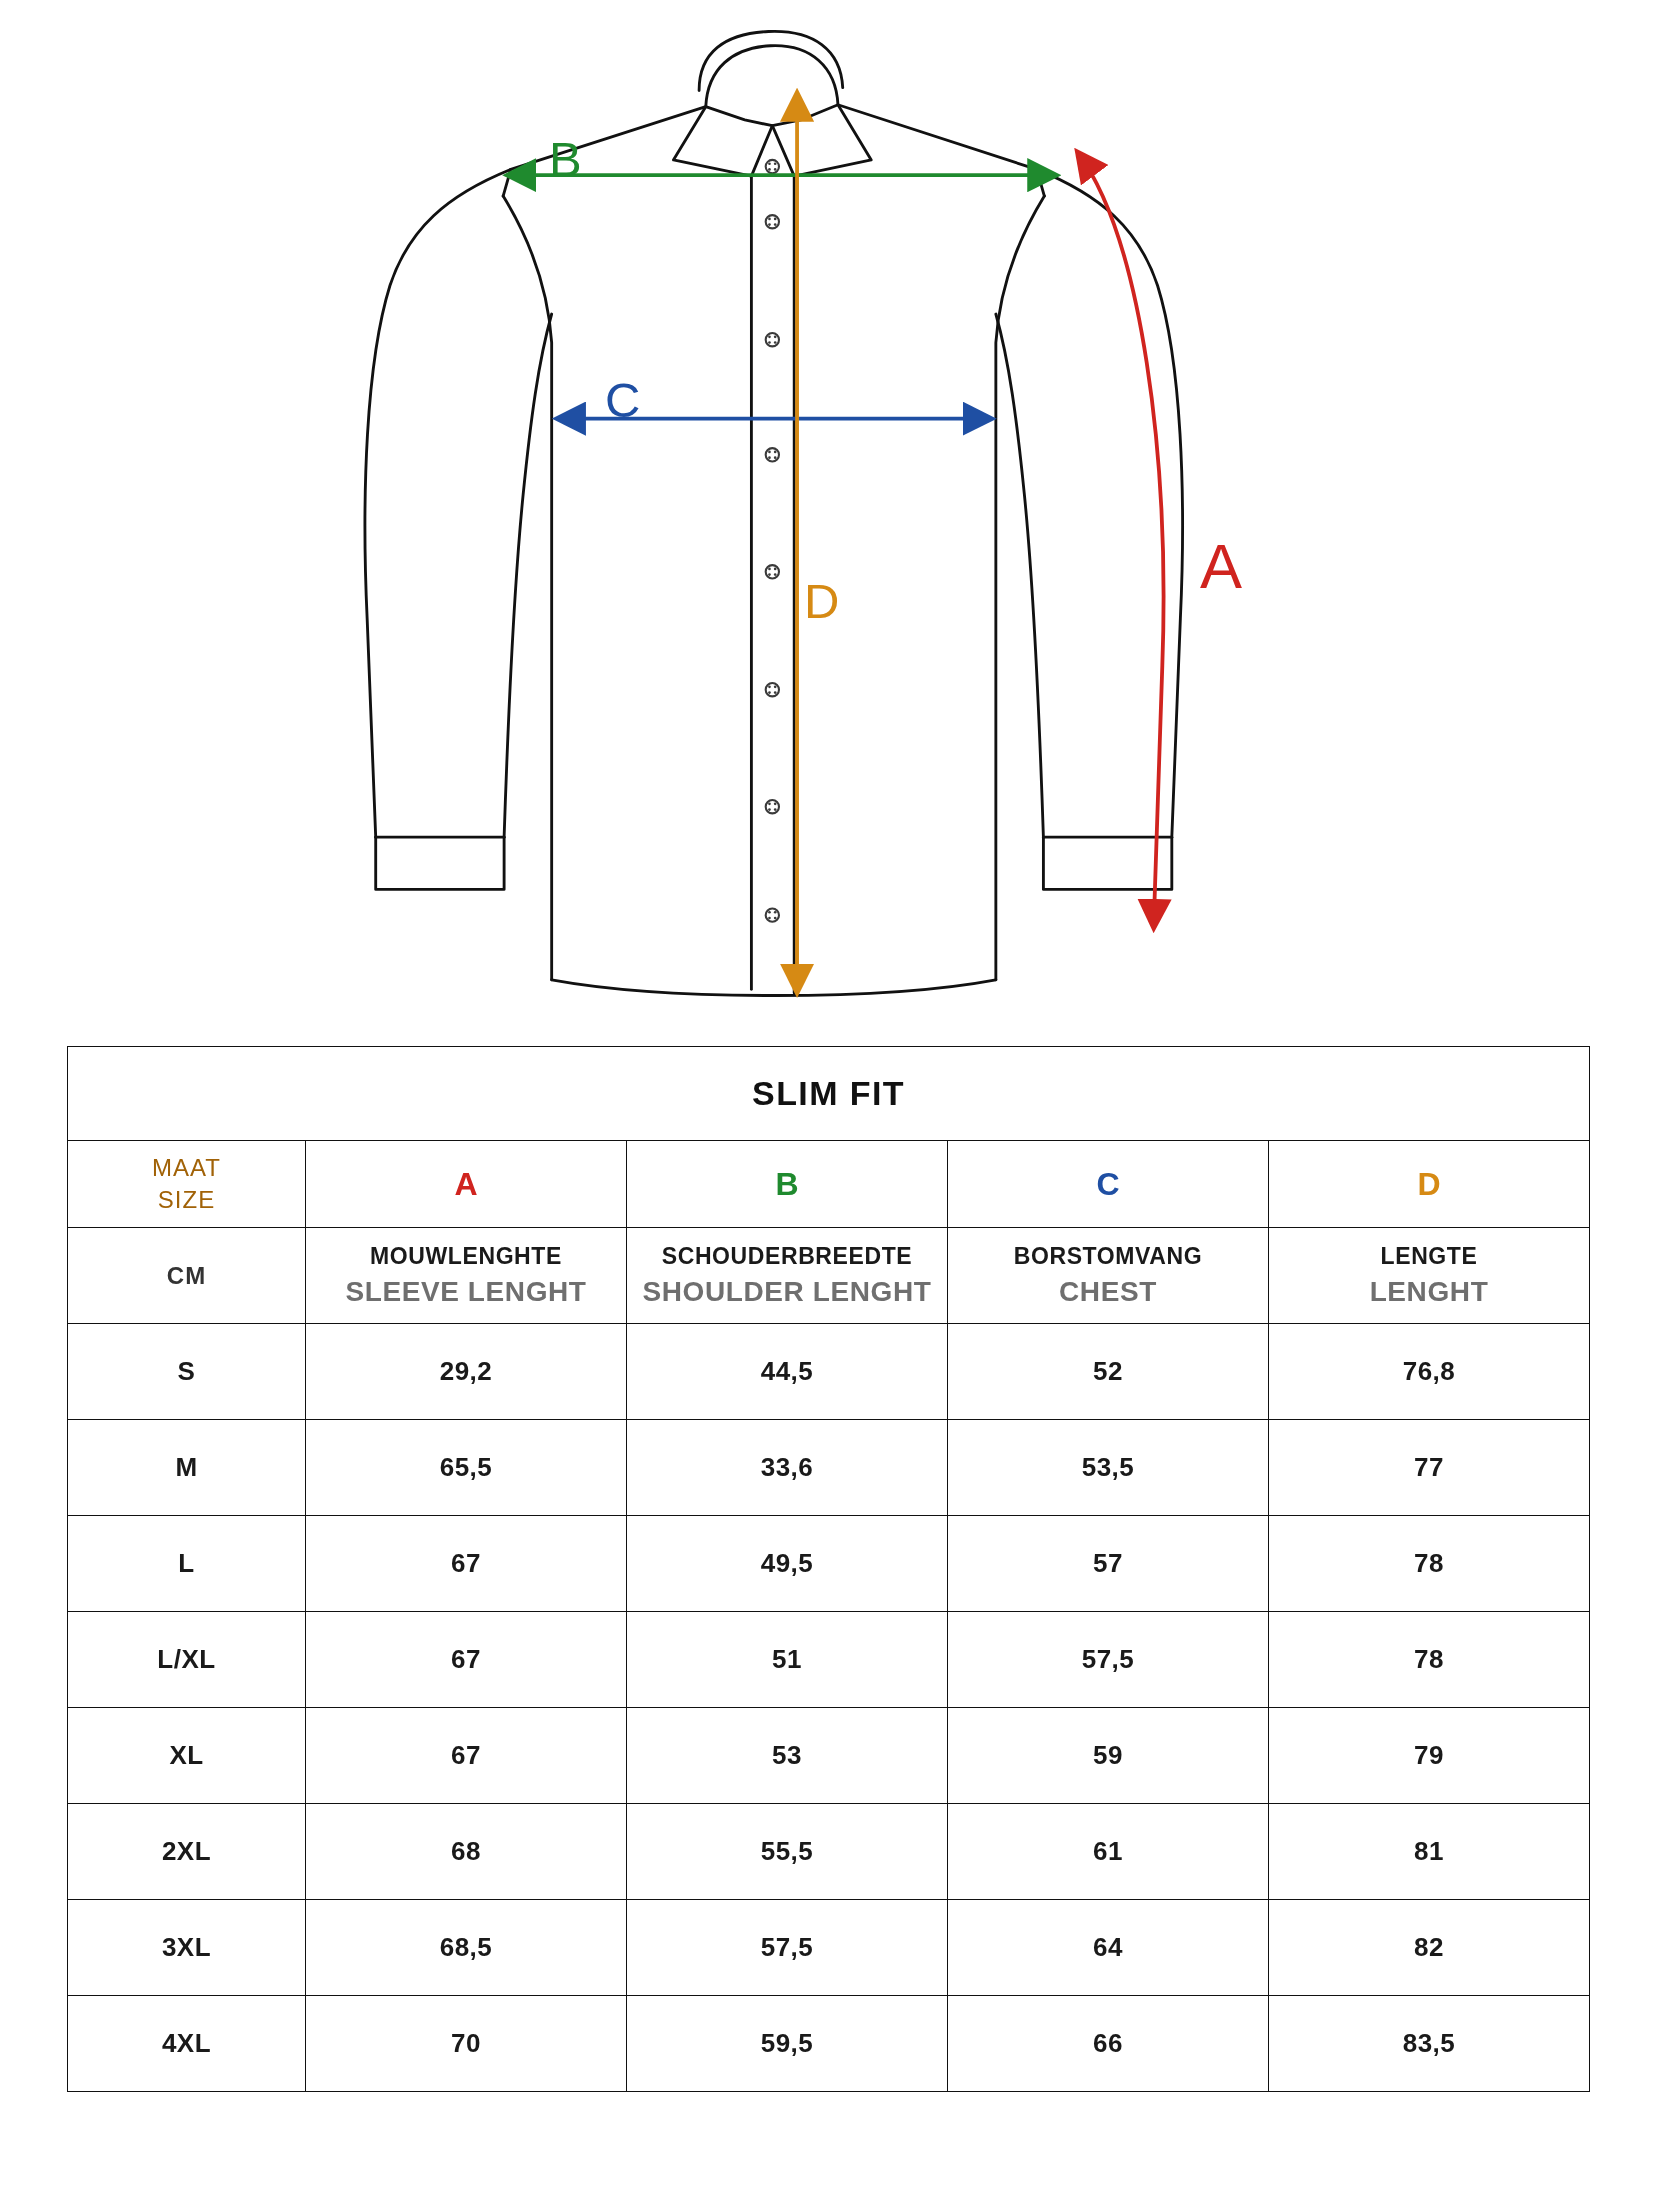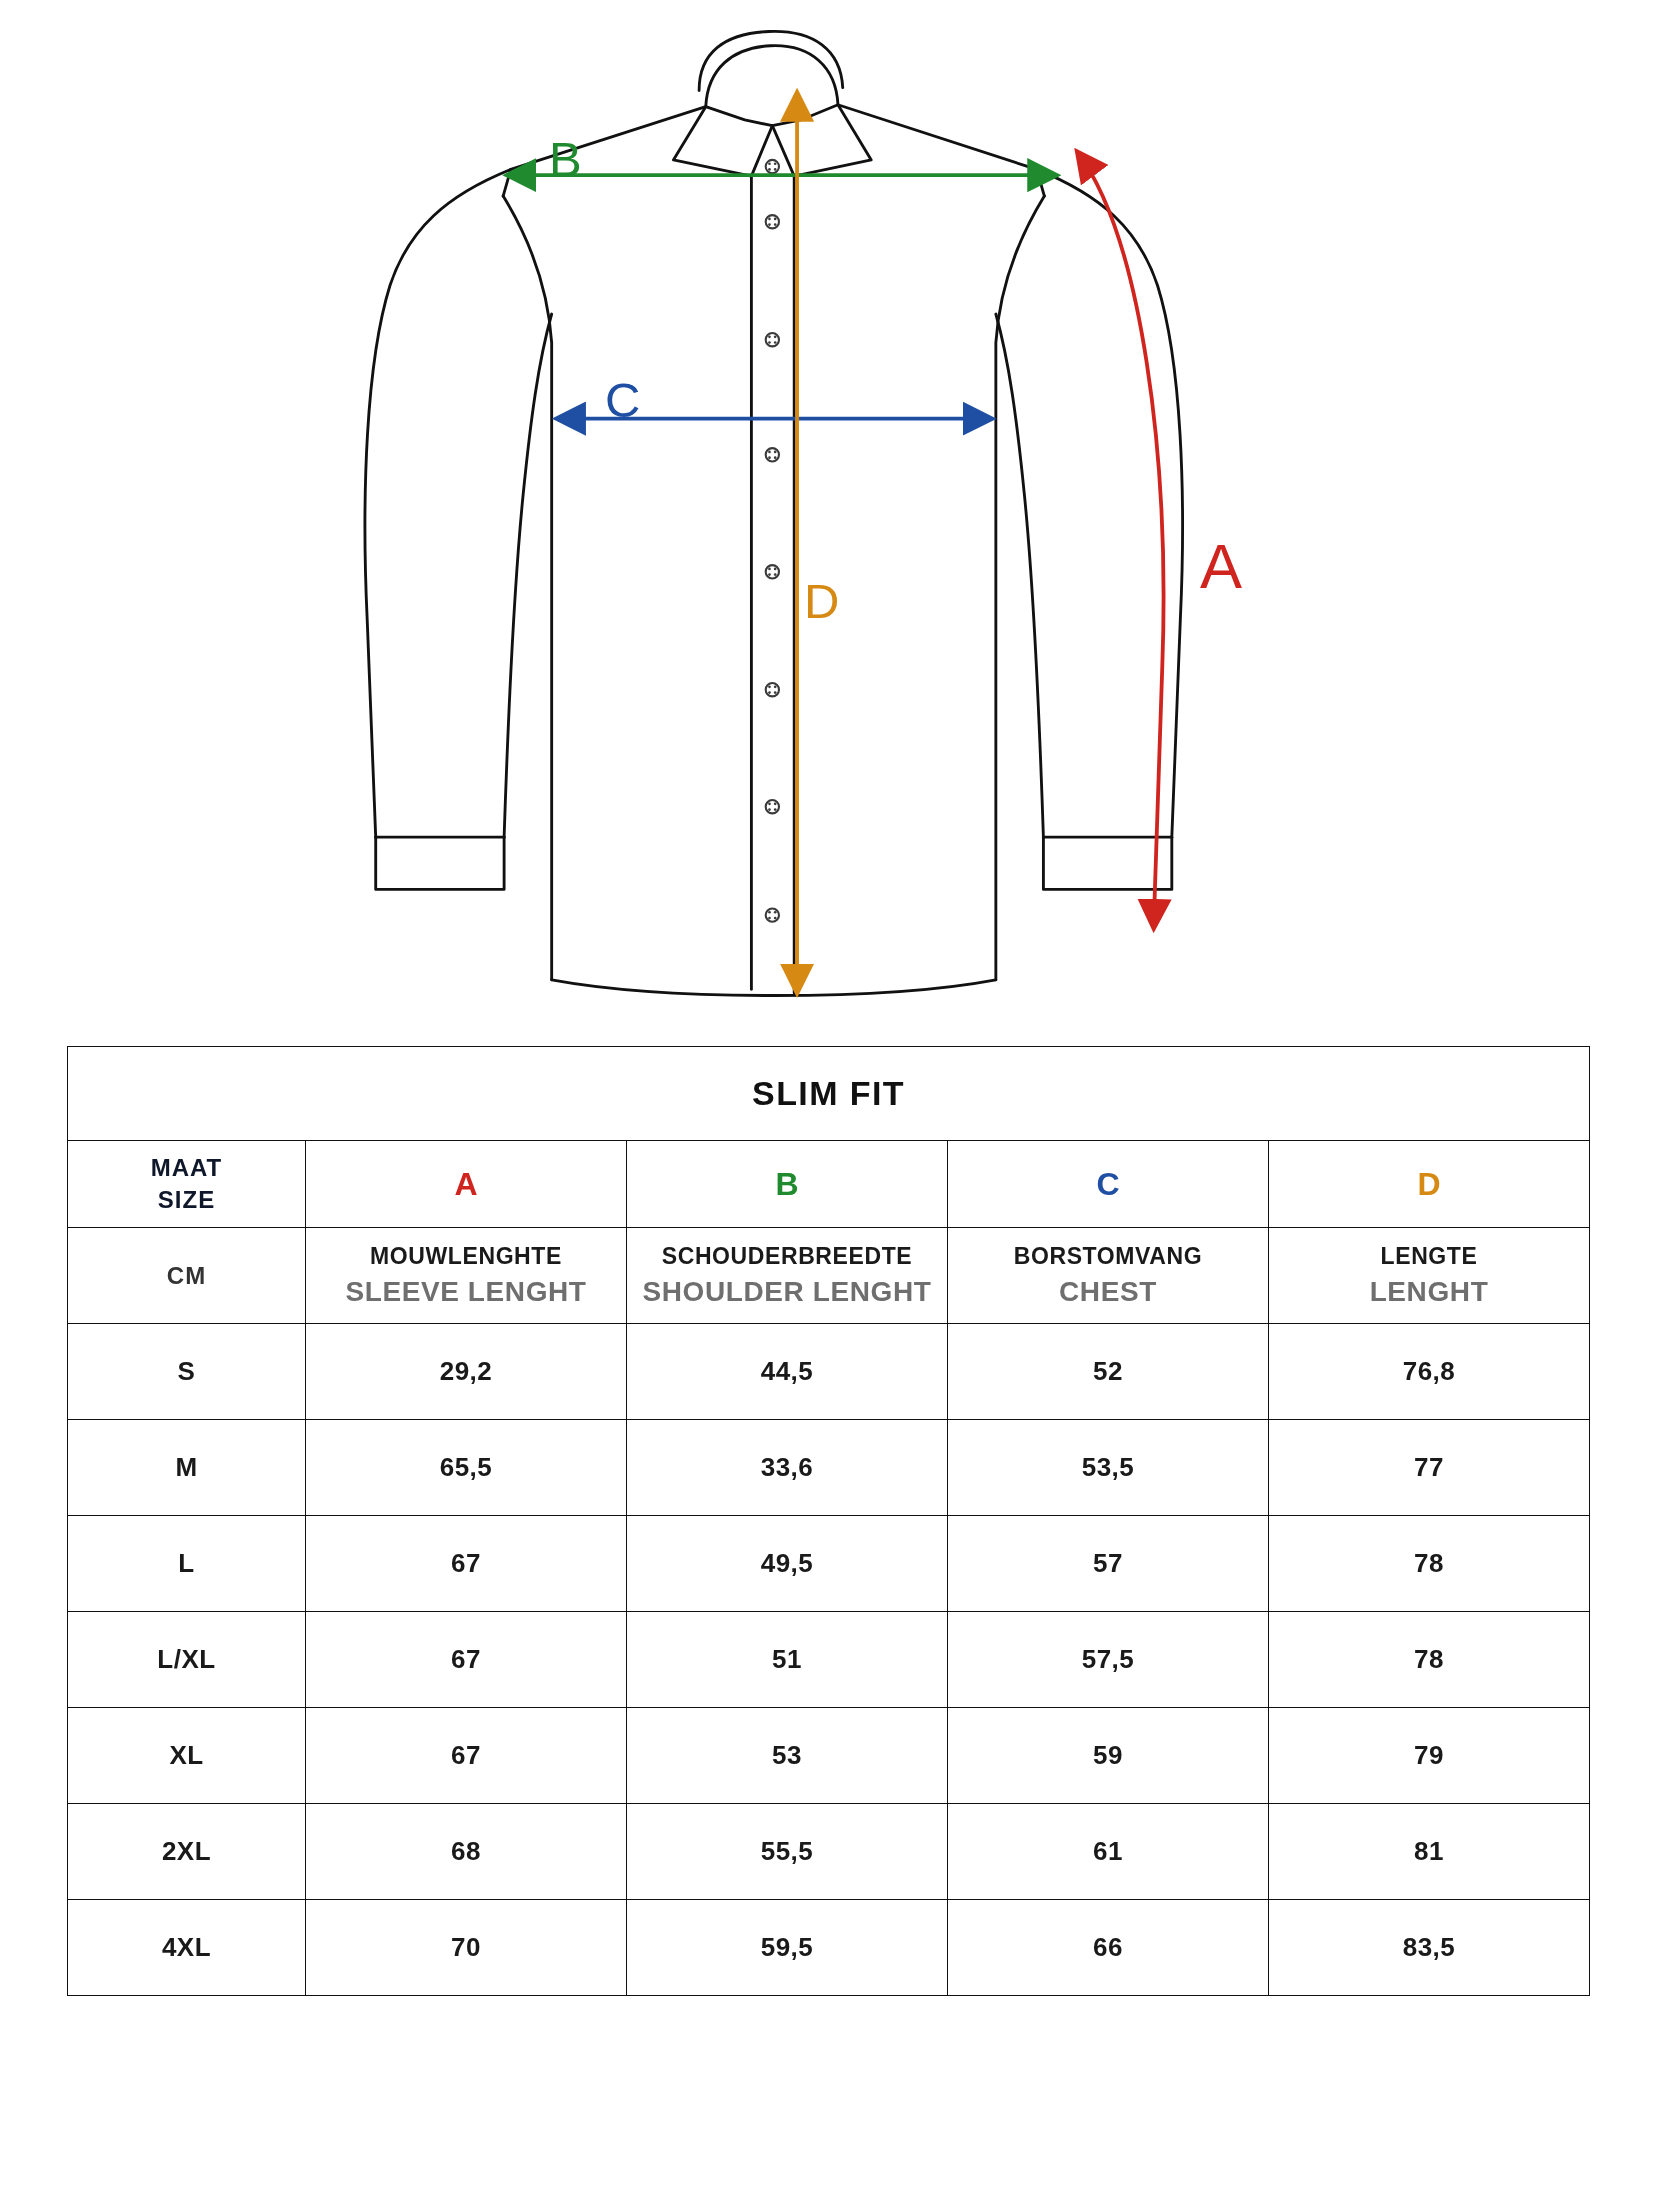--- a/index.html
+++ b/index.html
@@ -71,22 +71,22 @@
     font-weight: 700;
     color: #111111;
   }
   .letter-row td {
     height: 84px;
     font-size: 32px;
     font-weight: 700;
   }
   .letter-row td.size-head {
     font-size: 24px;
-    font-weight: 700;
-    color: #0f172a;
+    font-weight: 400;
+    color: #a16207;
     line-height: 1.35;
     letter-spacing: 1px;
   }
   .letter-A { color: #d0241f; }
   .letter-B { color: #1f8a2e; }
   .letter-C { color: #1f4fa3; }
   .letter-D { color: #d68a14; }
 
   .desc-row td {
     height: 93px;
@@ -323,20 +323,27 @@
           <td>79</td>
         </tr>
         <tr class="data-row">
           <td>2XL</td>
           <td>68</td>
           <td>55,5</td>
           <td>61</td>
           <td>81</td>
         </tr>
         <tr class="data-row">
+          <td>3XL</td>
+          <td>68,5</td>
+          <td>57,5</td>
+          <td>64</td>
+          <td>82</td>
+        </tr>
+        <tr class="data-row">
           <td>4XL</td>
           <td>70</td>
           <td>59,5</td>
           <td>66</td>
           <td>83,5</td>
         </tr>
       </tbody>
     </table>
   </div>
 

